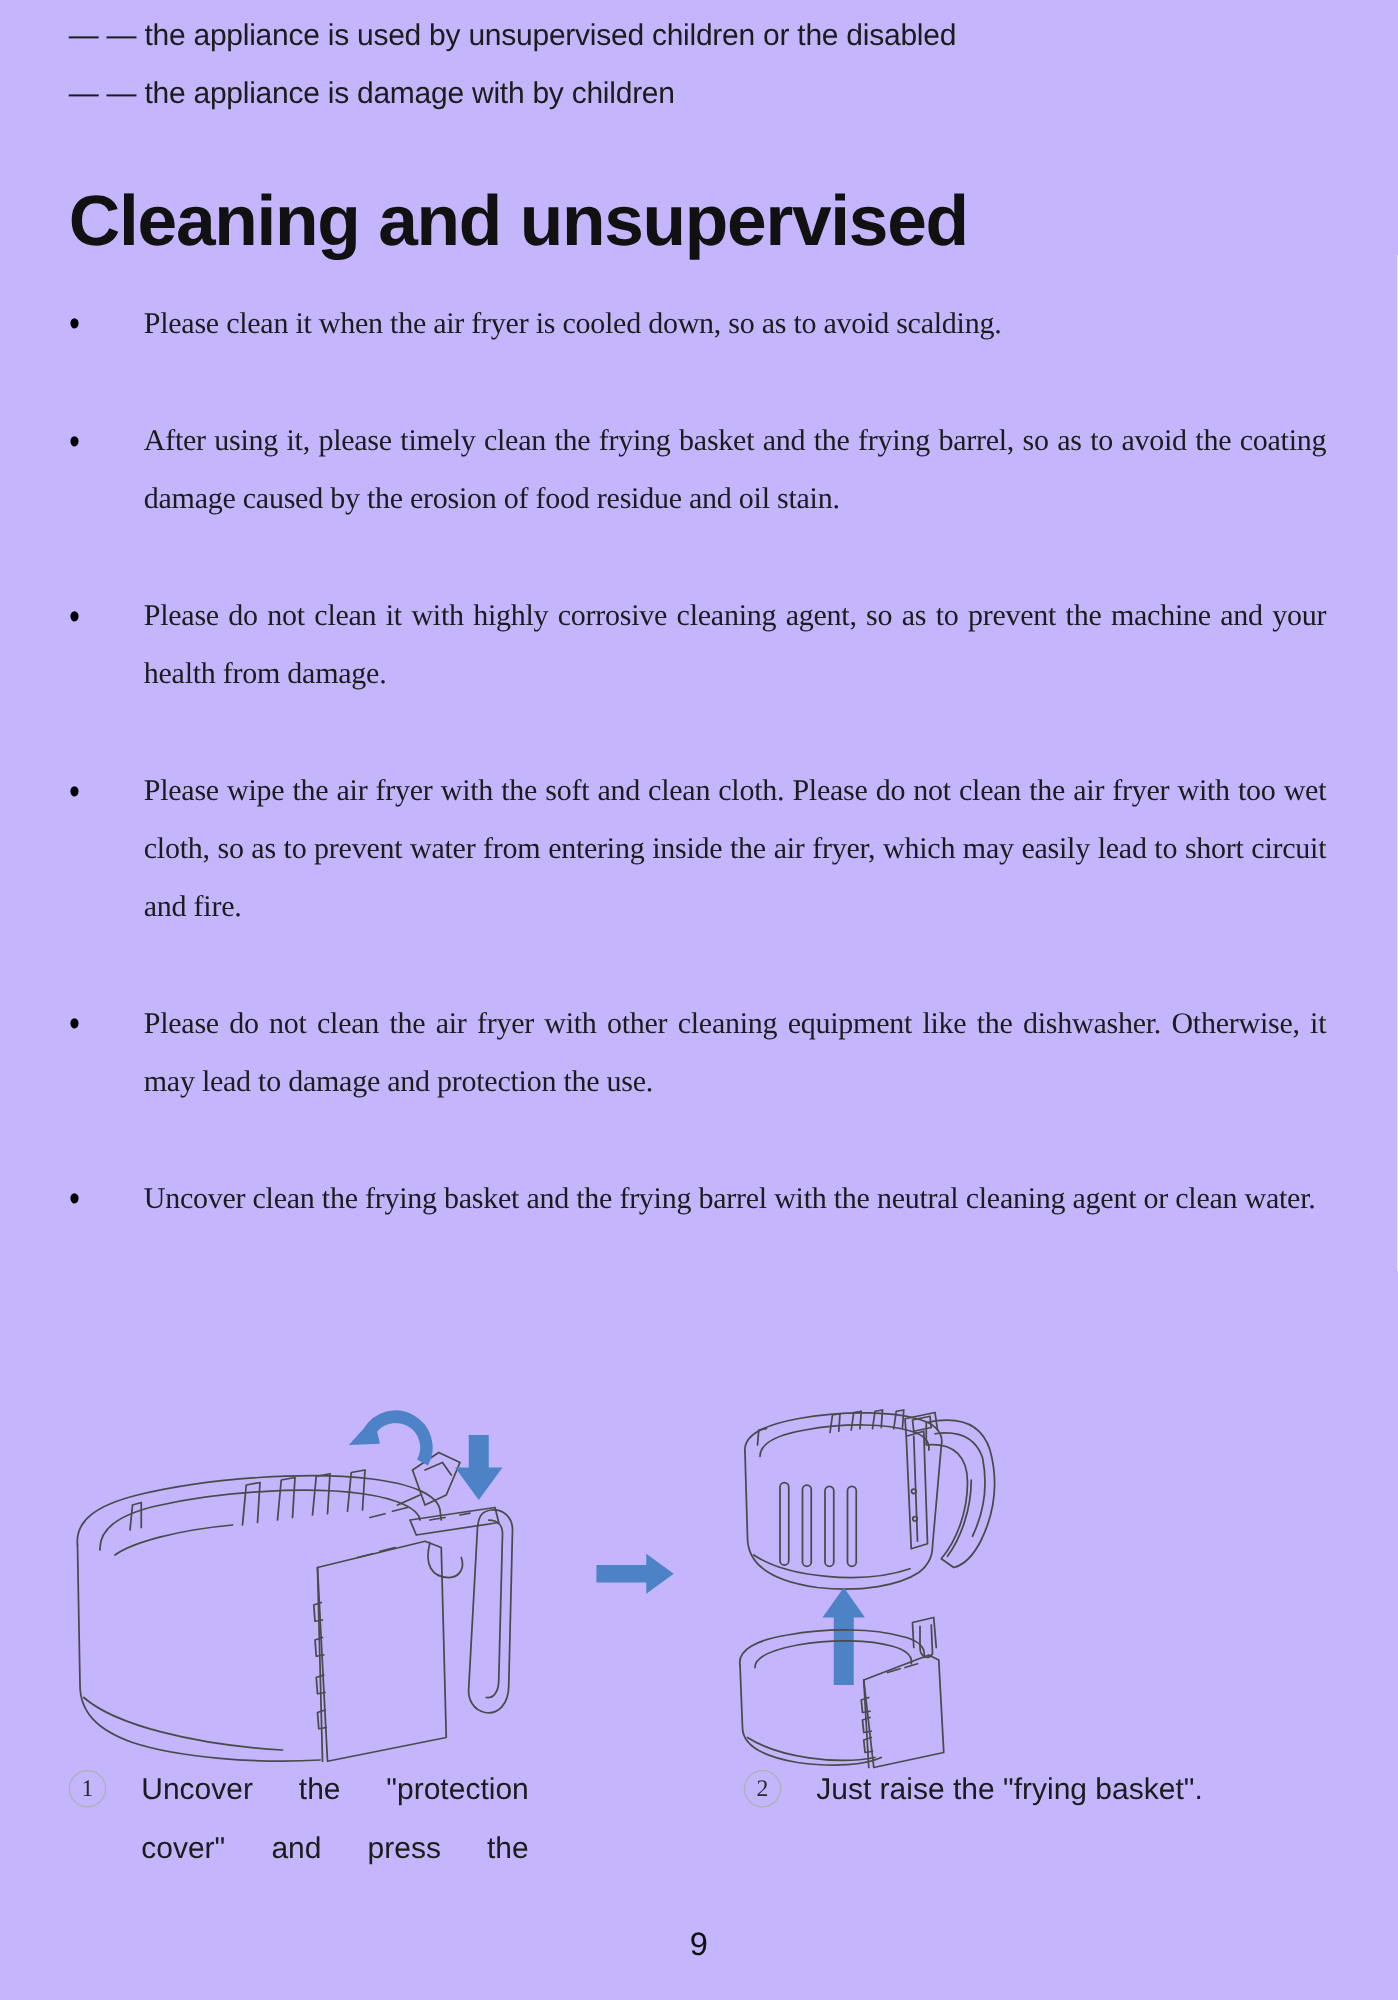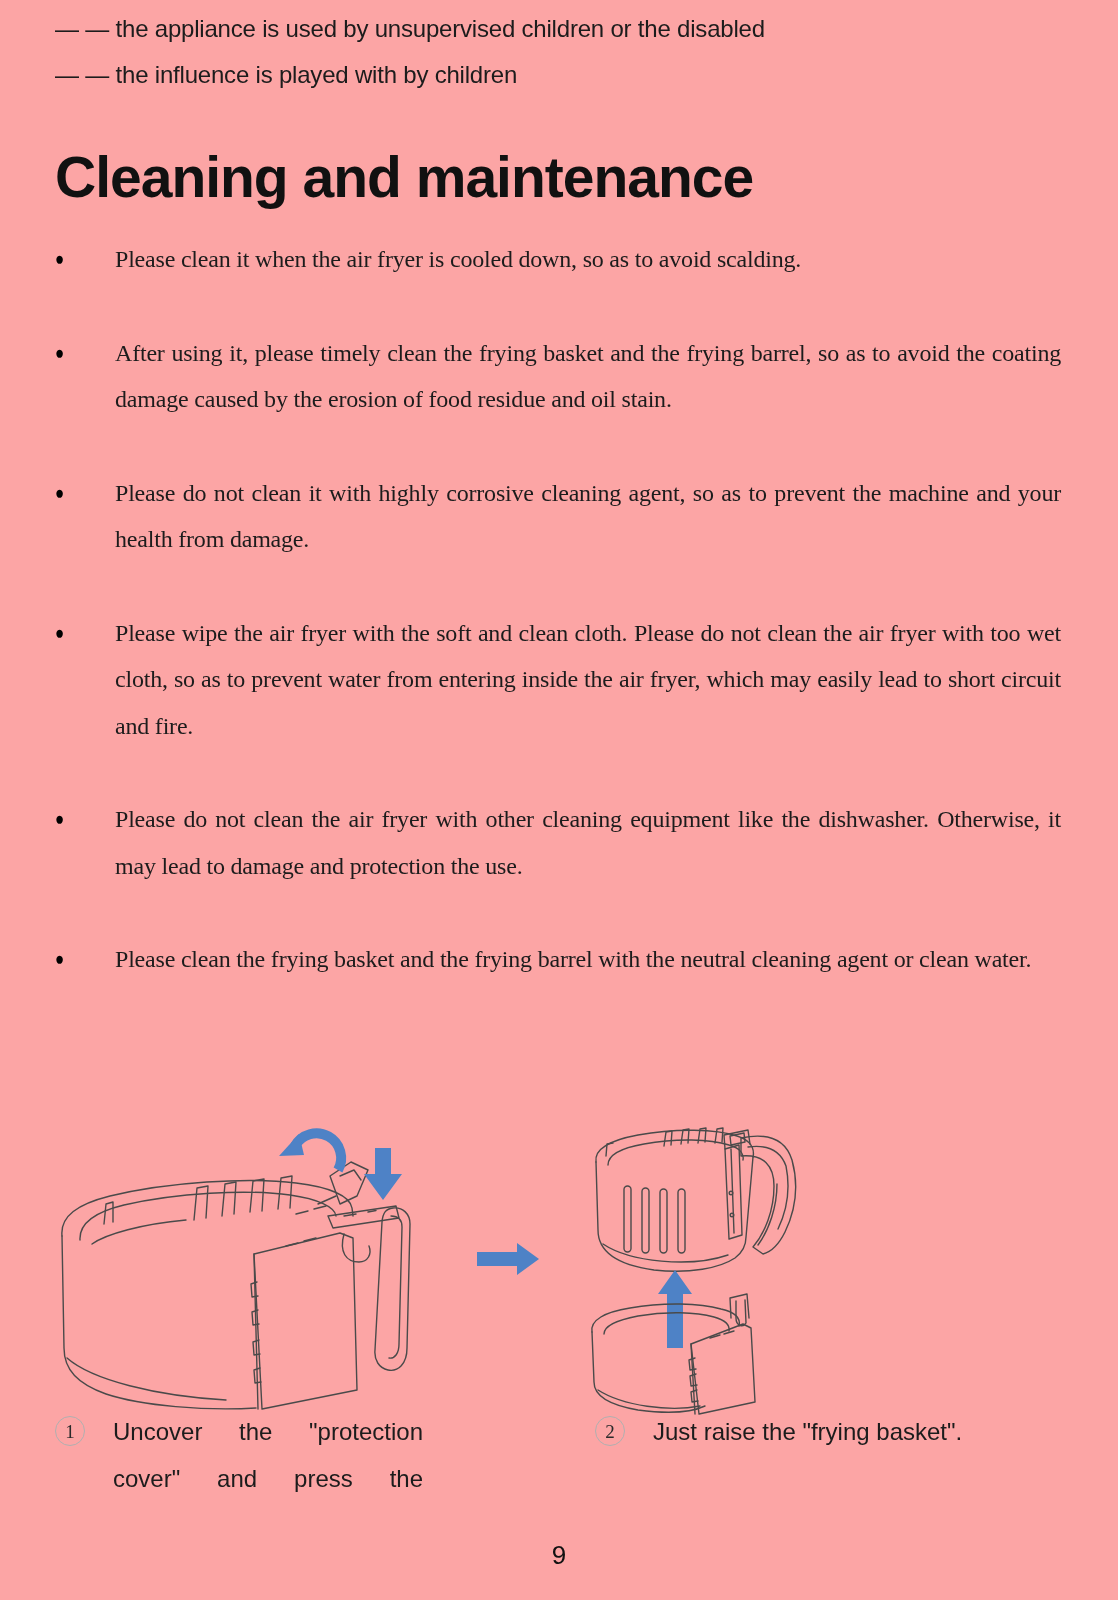--- a/index.html
+++ b/index.html
@@ -1,19 +1,19 @@
 <!DOCTYPE html>
 <html><head>
 <meta charset="utf-8">
 <style>
   html,body{margin:0;padding:0;background:#ffffff;}
   .page{
     position:relative;
     width:1118px;height:1600px;
-    background:#fca5a5;
+    background:#c4b5fd;
     font-family:"Liberation Sans",sans-serif;
     color:#1c1c1c;
     padding:0 57px 0 55px;
     box-sizing:border-box;
     overflow:hidden;
   }
   .intro{padding-top:6px;}
   .intro p{margin:0;font-size:24px;line-height:46px;letter-spacing:-0.2px;}
   h1.heading{
     margin:46px 0 0 0;
@@ -48,24 +48,24 @@
   .caption-2 .caption-text{white-space:nowrap;}
   .pagenum{position:absolute;left:0;right:0;top:1540px;text-align:center;font-size:26px;color:#111;}
 </style>
 </head>
 <body>
 
 <div class="page">
 
   <div class="intro">
     <p>— — the appliance is used by unsupervised children or the disabled</p>
-    <p>— — the influence is played with by children</p>
+    <p>— — the appliance is damage with by children</p>
   </div>
 
-  <h1 class="heading">Cleaning and maintenance</h1>
+  <h1 class="heading">Cleaning and unsupervised</h1>
 
   <ul class="bullets">
     <li>
       <span class="bullet-marker">●</span>
       <span class="bullet-text">Please clean it when the air fryer is cooled down, so as to avoid scalding.</span>
     </li>
     <li>
       <span class="bullet-marker">●</span>
       <span class="bullet-text">After using it, please timely clean the frying basket and the frying barrel, so as to avoid the coating damage caused by the erosion of food residue and oil stain.</span>
     </li>
@@ -76,21 +76,21 @@
     <li>
       <span class="bullet-marker">●</span>
       <span class="bullet-text">Please wipe the air fryer with the soft and clean cloth. Please do not clean the air fryer with too wet cloth, so as to prevent water from entering inside the air fryer, which may easily lead to short circuit and fire.</span>
     </li>
     <li>
       <span class="bullet-marker">●</span>
       <span class="bullet-text">Please do not clean the air fryer with other cleaning equipment like the dishwasher. Otherwise, it may lead to damage and protection the use.</span>
     </li>
     <li>
       <span class="bullet-marker">●</span>
-      <span class="bullet-text">Please clean the frying basket and the frying barrel with the neutral cleaning agent or clean water.</span>
+      <span class="bullet-text">Uncover clean the frying basket and the frying barrel with the neutral cleaning agent or clean water.</span>
     </li>
   </ul>
 
   <svg class="fig-left" viewBox="0 0 400 300">
     <g class="line-art">
 
       <path d="M 16 126 C 14 106 32 94 64 86 C 122 72 202 67 250 73 C 284 77 304 86 306 98 L 307 106"></path>
       <path d="M 34 130 C 33 113 49 102 78 95 C 130 83 200 79 244 85 C 272 89 289 97 290 106"></path>
       <path d="M 46 134 C 60 124 96 114 140 110"></path>
 

